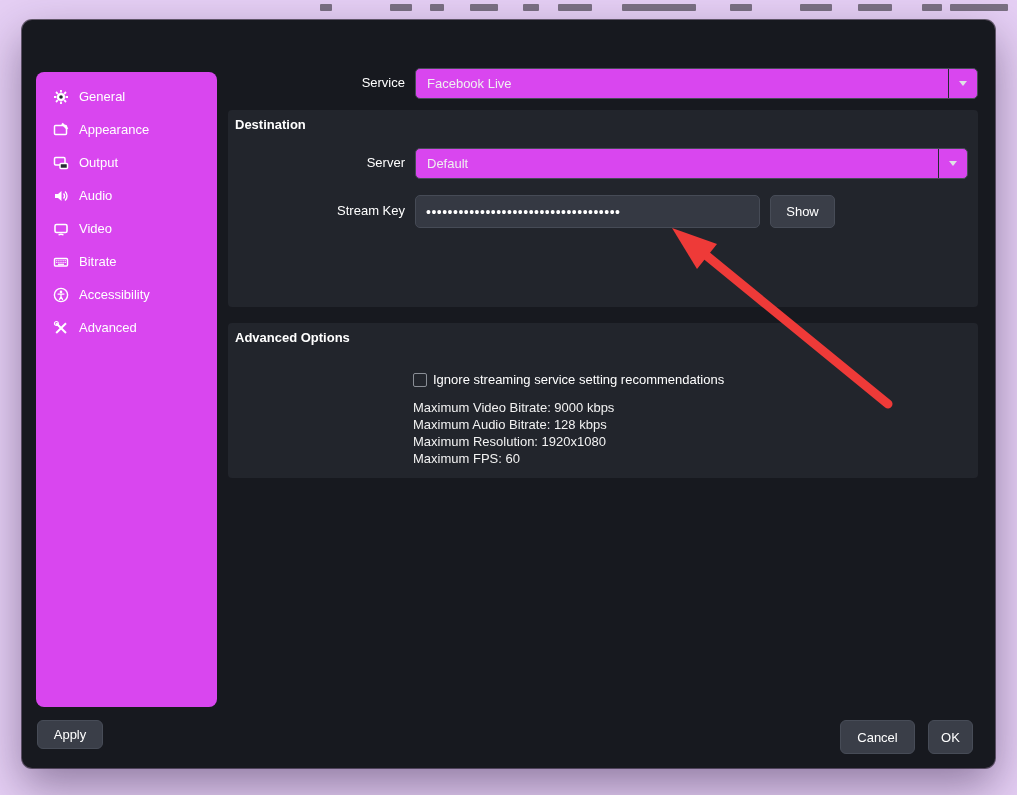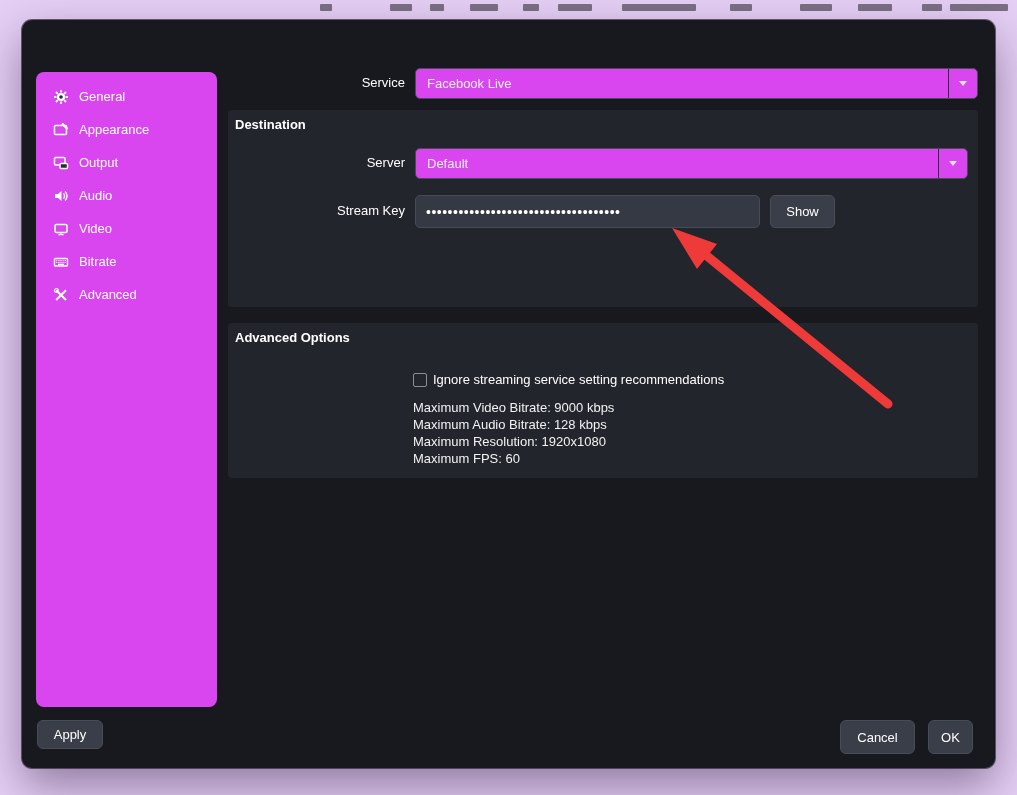--- a/index.html
+++ b/index.html
@@ -181,20 +181,30 @@
               <circle cx="12.2" cy="8.4" r=".65"></circle>
           </g>
           <line x1="5" y1="10.3" x2="11" y2="10.3" stroke="#fff" stroke-width="1.2"></line>
         </svg>
       </span>
       <span>Bitrate</span>
     </div>
     <div class="side-item">
       <span class="icon">
         <svg viewBox="0 0 16 16" width="16" height="16">
+          <circle cx="8" cy="8" r="6.6" fill="none" stroke="#fff" stroke-width="1.4"></circle>
+          <circle cx="8" cy="4.9" r="1.3" fill="#fff"></circle>
+          <path d="M4.6 7.2 L11.4 7.2 M8 7.2 L8 9.8 M8 9.8 L6.2 12.8 M8 9.8 L9.8 12.8" stroke="#fff" stroke-width="1.3" fill="none"></path>
+        </svg>
+      </span>
+      <span>Accessibility</span>
+    </div>
+    <div class="side-item">
+      <span class="icon">
+        <svg viewBox="0 0 16 16" width="16" height="16">
           <line x1="3.2" y1="13" x2="13" y2="3.2" stroke="#fff" stroke-width="2"></line>
           <line x1="3.2" y1="3.2" x2="13" y2="13" stroke="#fff" stroke-width="2"></line>
           <circle cx="3.4" cy="3.4" r="1.9" fill="none" stroke="#fff" stroke-width="1.2"></circle>
         </svg>
       </span>
       <span>Advanced</span>
     </div>
   </nav>
 
   <div class="field-label" style="top:55px">Service</div>

